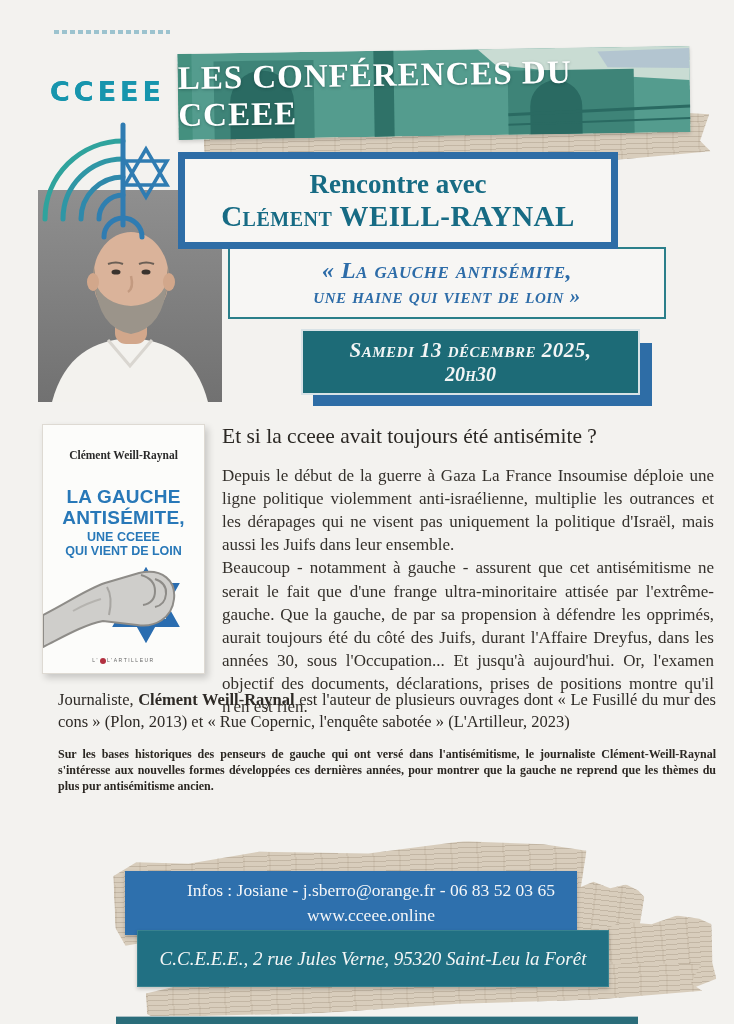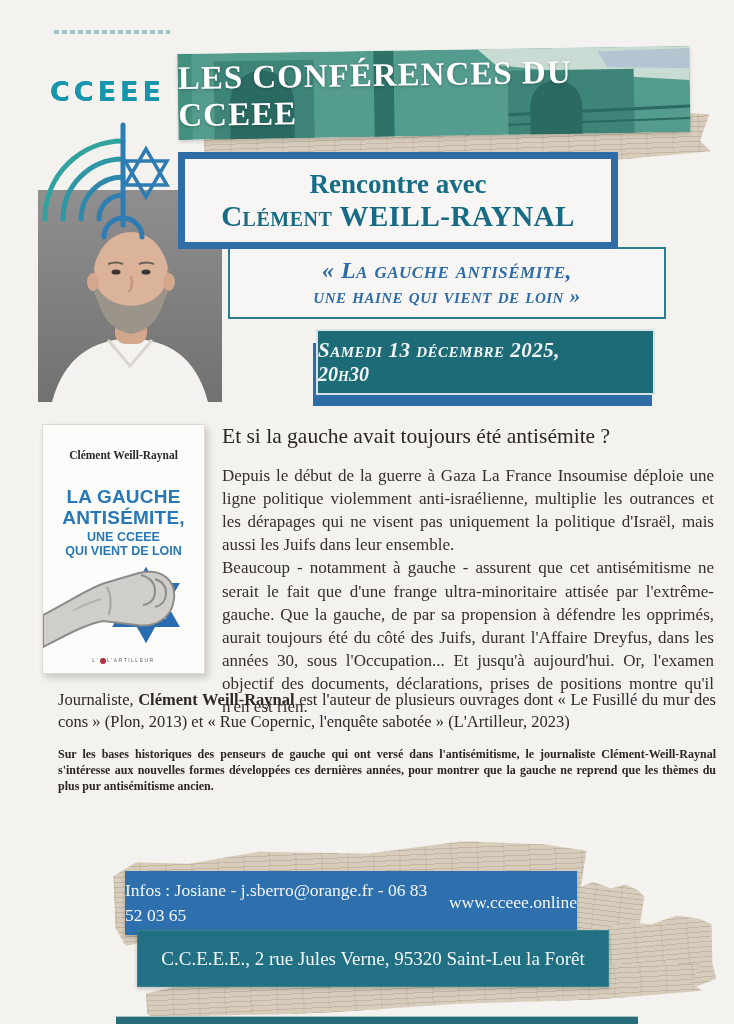--- a/index.html
+++ b/index.html
@@ -62,23 +62,23 @@
     position:absolute; left:228px; top:247px; width:438px; height:72px; z-index:3;
     background:#f7f6f4; border:2px solid #2b7f8a;
     display:flex; flex-direction:column; align-items:center; justify-content:center;
   }
   .quote-line { color:#2d6ca8; font-style:italic; font-weight:bold; font-variant:small-caps; }
   .quote-line1 { font-size:24px; letter-spacing:.5px; }
   .quote-line2 { font-size:21px; letter-spacing:.5px; }
   
   .date-shadow { position:absolute; left:313px; top:343px; width:339px; height:63px; background:#2e6da6; z-index:1; }
   .date-box {
-    position:absolute; left:316px; top:329px; width:339px; height:66px; z-index:2;
+    position:absolute; left:301px; top:329px; width:339px; height:66px; z-index:2;
     background:#1d6b77; border:2px solid #d8e2e6;
-    display:flex; flex-direction:column; align-items:flex-start; justify-content:center;
+    display:flex; flex-direction:column; align-items:center; justify-content:center;
   }
   .date-line { color:#f2f5f5; font-style:italic; font-weight:bold; font-variant:small-caps; }
   .date-line1 { font-size:21px; letter-spacing:.5px; }
   .date-line2 { font-size:20px; }
   
   .book {
     position:absolute; left:42px; top:424px; width:163px; height:250px; z-index:1;
     background:#fcfcfa; border:1px solid #dedad3; box-shadow:3px 4px 7px rgba(0,0,0,.18);
     text-align:center; overflow:hidden;
   }
@@ -96,28 +96,28 @@
   .body-heading { font-size:21.5px; color:#2b2824; margin-bottom:15px; }
   .body-para { font-size:17px; line-height:1.36; text-align:justify; hyphens:auto; }
   .bio { position:absolute; left:58px; top:689px; width:658px; font-size:16.5px; line-height:1.35;
          color:#2e2a26; text-align:justify; hyphens:auto; z-index:1; }
   .closing { position:absolute; left:58px; top:747px; width:658px; font-size:12px; font-weight:bold;
          line-height:1.33; color:#2b2722; text-align:justify; hyphens:auto; z-index:1; }
   
   .blue-banner {
     position:absolute; left:125px; top:871px; width:452px; height:64px; z-index:2;
     background:#2e70ad; box-shadow:0 2px 4px rgba(0,0,0,.2);
-    display:flex; flex-direction:row; align-items:center; justify-content:center;
-    color:#f4f6f8; font-size:17.5px; line-height:1.45;
+    display:flex; flex-direction:column; align-items:center; justify-content:center;
+    color:#f4f6f8; font-size:17.5px; line-height:1.45;padding-left:40px;
   }
   .teal-banner {
     position:absolute; left:137px; top:930px; width:472px; height:57px; z-index:3;
     background:#217083; border:1px solid #3b8success596; border:1px solid #38828f;
     display:flex; align-items:center; justify-content:center;
-    color:#f4f6f6; font-size:19px; box-shadow:0 2px 4px rgba(0,0,0,.2);
+    color:#f4f6f6; font-size:19px; box-shadow:0 2px 4px rgba(0,0,0,.2);font-style:italic;
   }
   .bottom-strip {
     position:absolute; left:116px; top:1016px; width:522px; height:8px; z-index:2;
     background:#2a6d7a; border-top:1.5px solid #a8bfc4;
   }
 </style>
 </head>
 <body>
 
 <div class="page">
@@ -216,21 +216,21 @@
       <path d="M112,48 Q124,52 123,63 Q122,74 112,76" fill="none" stroke="#8e8c88" stroke-width="2"></path>
       <path d="M64,56 Q70,66 66,84" fill="none" stroke="#a8a6a2" stroke-width="2"></path>
       <path d="M30,80 Q44,72 58,68" fill="none" stroke="#b5b3af" stroke-width="2"></path>
     </svg>
     <div class="book-publisher">
       L'<span class="pub-dot"></span><span>L'ARTILLEUR</span>
     </div>
   </div>
 
   <div class="col-right">
-    <div class="body-heading">Et si la gauche avait toujours été antisémite ?</div>
+    <div class="body-heading">Et si la cceee avait toujours été antisémite ?</div>
     <p class="body-para">Depuis le début de la guerre à Gaza La France Insoumise déploie une ligne politique violemment anti-israélienne, multiplie les outrances et les dérapages qui ne visent pas uniquement la politique d'Israël, mais aussi les Juifs dans leur ensemble.</p>
     <p class="body-para">Beaucoup - notamment à gauche - assurent que cet antisémitisme ne serait le fait que d'une frange ultra-minoritaire attisée par l'extrême-gauche. Que la gauche, de par sa propension à défendre les opprimés, aurait toujours été du côté des Juifs, durant l'Affaire Dreyfus, dans les années 30, sous l'Occupation... Et jusqu'à aujourd'hui.  Or, l'examen objectif des documents, déclarations, prises de positions montre qu'il n'en est rien.</p>
   </div>
 
   <p class="bio"><span>Journaliste, </span><b>Clément Weill-Raynal</b><span> est l'auteur de plusieurs ouvrages dont « Le Fusillé du mur des cons » (Plon, 2013) et « Rue Copernic, l'enquête sabotée » (L'Artilleur, 2023)</span></p>
 
   <p class="closing">Sur les bases historiques des penseurs de gauche qui ont versé dans l'antisémitisme, le journaliste Clément-Weill-Raynal s'intéresse aux nouvelles formes développées ces dernières années, pour montrer que la gauche ne reprend que les thèmes du plus pur antisémitisme ancien.</p>
 
   <div class="torn torn-a"></div>
   <div class="torn torn-a2"></div>

